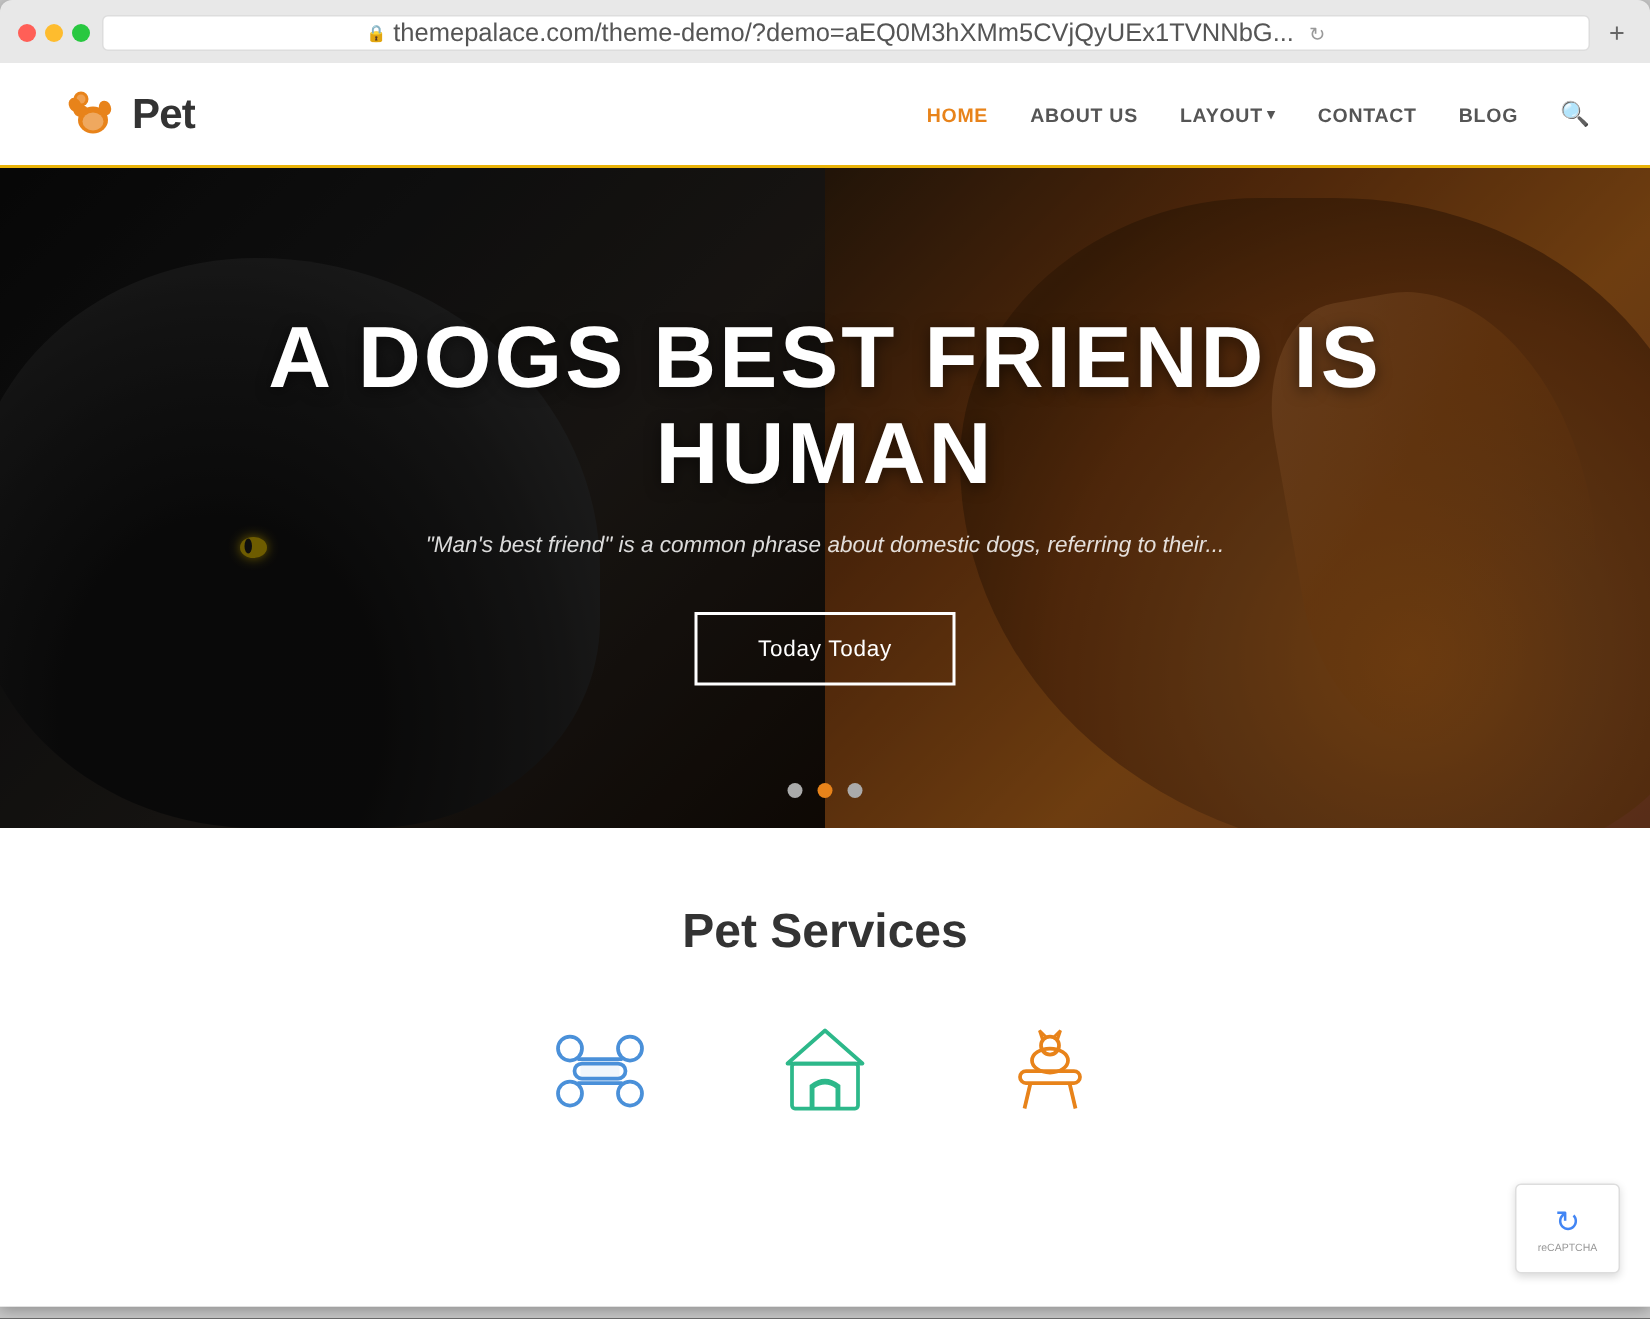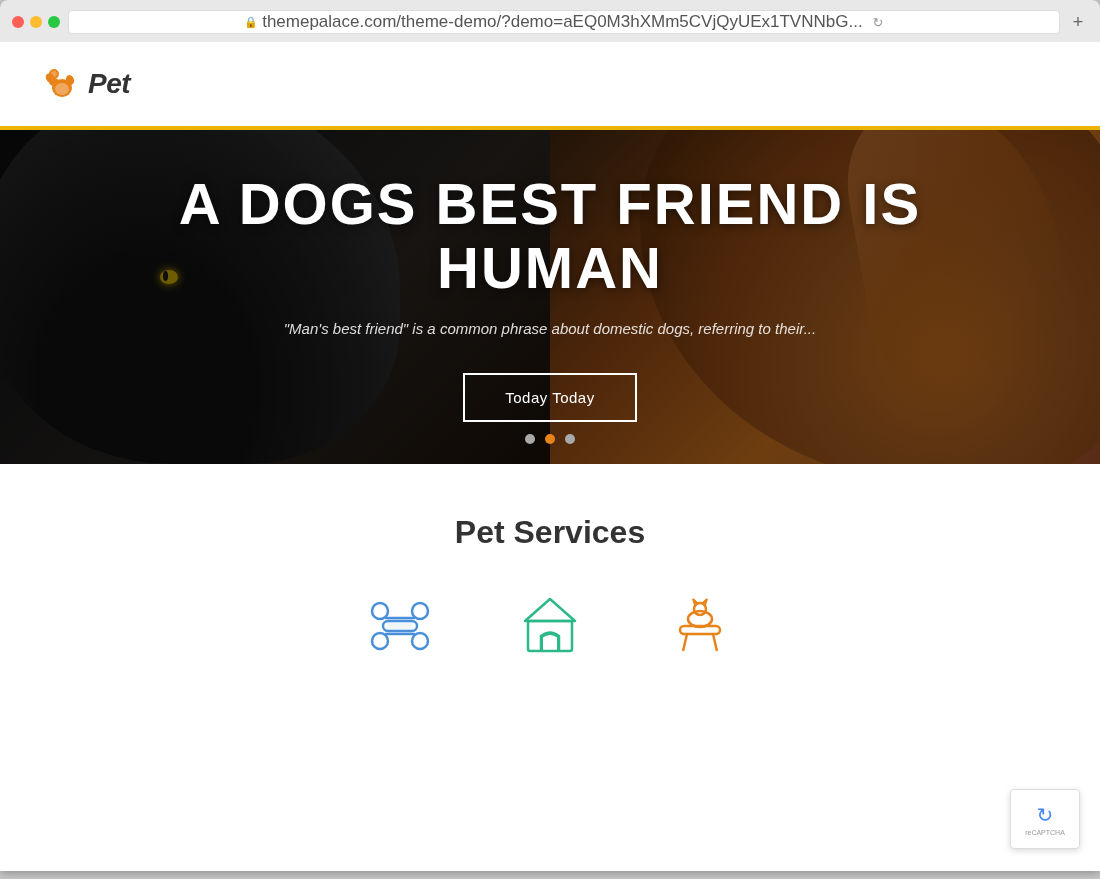--- a/index.html
+++ b/index.html
@@ -31,29 +31,28 @@
     
     .website {
       background: white;
       height: 829px;
       overflow: hidden;
     }
 
     
     .header {
       background: white;
-      height: 88px;
+      height: 70px;
       display: flex;
       align-items: center;
       padding: 0 40px;
       justify-content: space-between;
-      border-bottom: 4px solid #eab308;
+      border-bottom: 2px solid #eab308;
       position: relative;
       z-index: 10;
-      font-style: italic;
     }
     .logo {
       display: flex; align-items: center; gap: 4px;
     }
     .logo-icon {
       width: 44px; height: 44px;
     }
     .logo-text {
       font-size: 28px; font-weight: 700; color: #333; letter-spacing: -0.5px;
     }
@@ -64,21 +63,21 @@
       font-size: 13px; font-weight: 600; letter-spacing: 0.5px; color: #555; text-decoration: none; cursor: pointer;
     }
     .nav-item.active { color: #e8831a; }
     .nav-item-layout { display: flex; align-items: center; gap: 3px; }
     .nav-dropdown-arrow { font-size: 10px; }
     .nav-search { font-size: 16px; color: #555; cursor: pointer; }
 
     
     .hero {
       position: relative;
-      height: 334px;
+      height: 440px;
       background: #1a1a1a;
       overflow: hidden;
       display: flex;
       align-items: center;
       justify-content: center;
     }
     .hero-bg {
       position: absolute; inset: 0;
       display: flex;
     }
@@ -192,20 +191,31 @@
           <ellipse cx="22" cy="26" rx="10" ry="9" fill="#e8831a"></ellipse>
           <ellipse cx="14" cy="20" rx="5" ry="4" fill="#e8831a"></ellipse>
           <ellipse cx="30" cy="18" rx="4" ry="5" fill="#e8831a" transform="rotate(-20 30 18)"></ellipse>
 
           <ellipse cx="10" cy="16" rx="4" ry="5" fill="#e8831a" transform="rotate(-30 10 16)"></ellipse>
 
           <ellipse cx="22" cy="27" rx="7" ry="6" fill="white" opacity="0.3"></ellipse>
         </svg>
         <span class="logo-text">Pet</span>
       </div>
+      <nav class="nav">
+        <a class="nav-item active">HOME</a>
+        <a class="nav-item">ABOUT US</a>
+        <a class="nav-item nav-item-layout">
+          <span>LAYOUT</span>
+          <span class="nav-dropdown-arrow">▾</span>
+        </a>
+        <a class="nav-item">CONTACT</a>
+        <a class="nav-item">BLOG</a>
+        <span class="nav-search">🔍</span>
+      </nav>
     </header>
 
     <section class="hero">
       <div class="hero-bg">
         <div class="hero-bg-left"></div>
         <div class="hero-bg-right"></div>
       </div>
 
       <div style="position:absolute;left:0;top:0;width:55%;height:100%;overflow:hidden;">
         <div style="position:absolute;bottom:0;left:-20px;width:420px;height:380px;background:radial-gradient(ellipse at 40% 80%, #111 30%, #222 60%, #333 80%, transparent 100%);border-radius:50% 60% 40% 50%;opacity:0.95;"></div>

